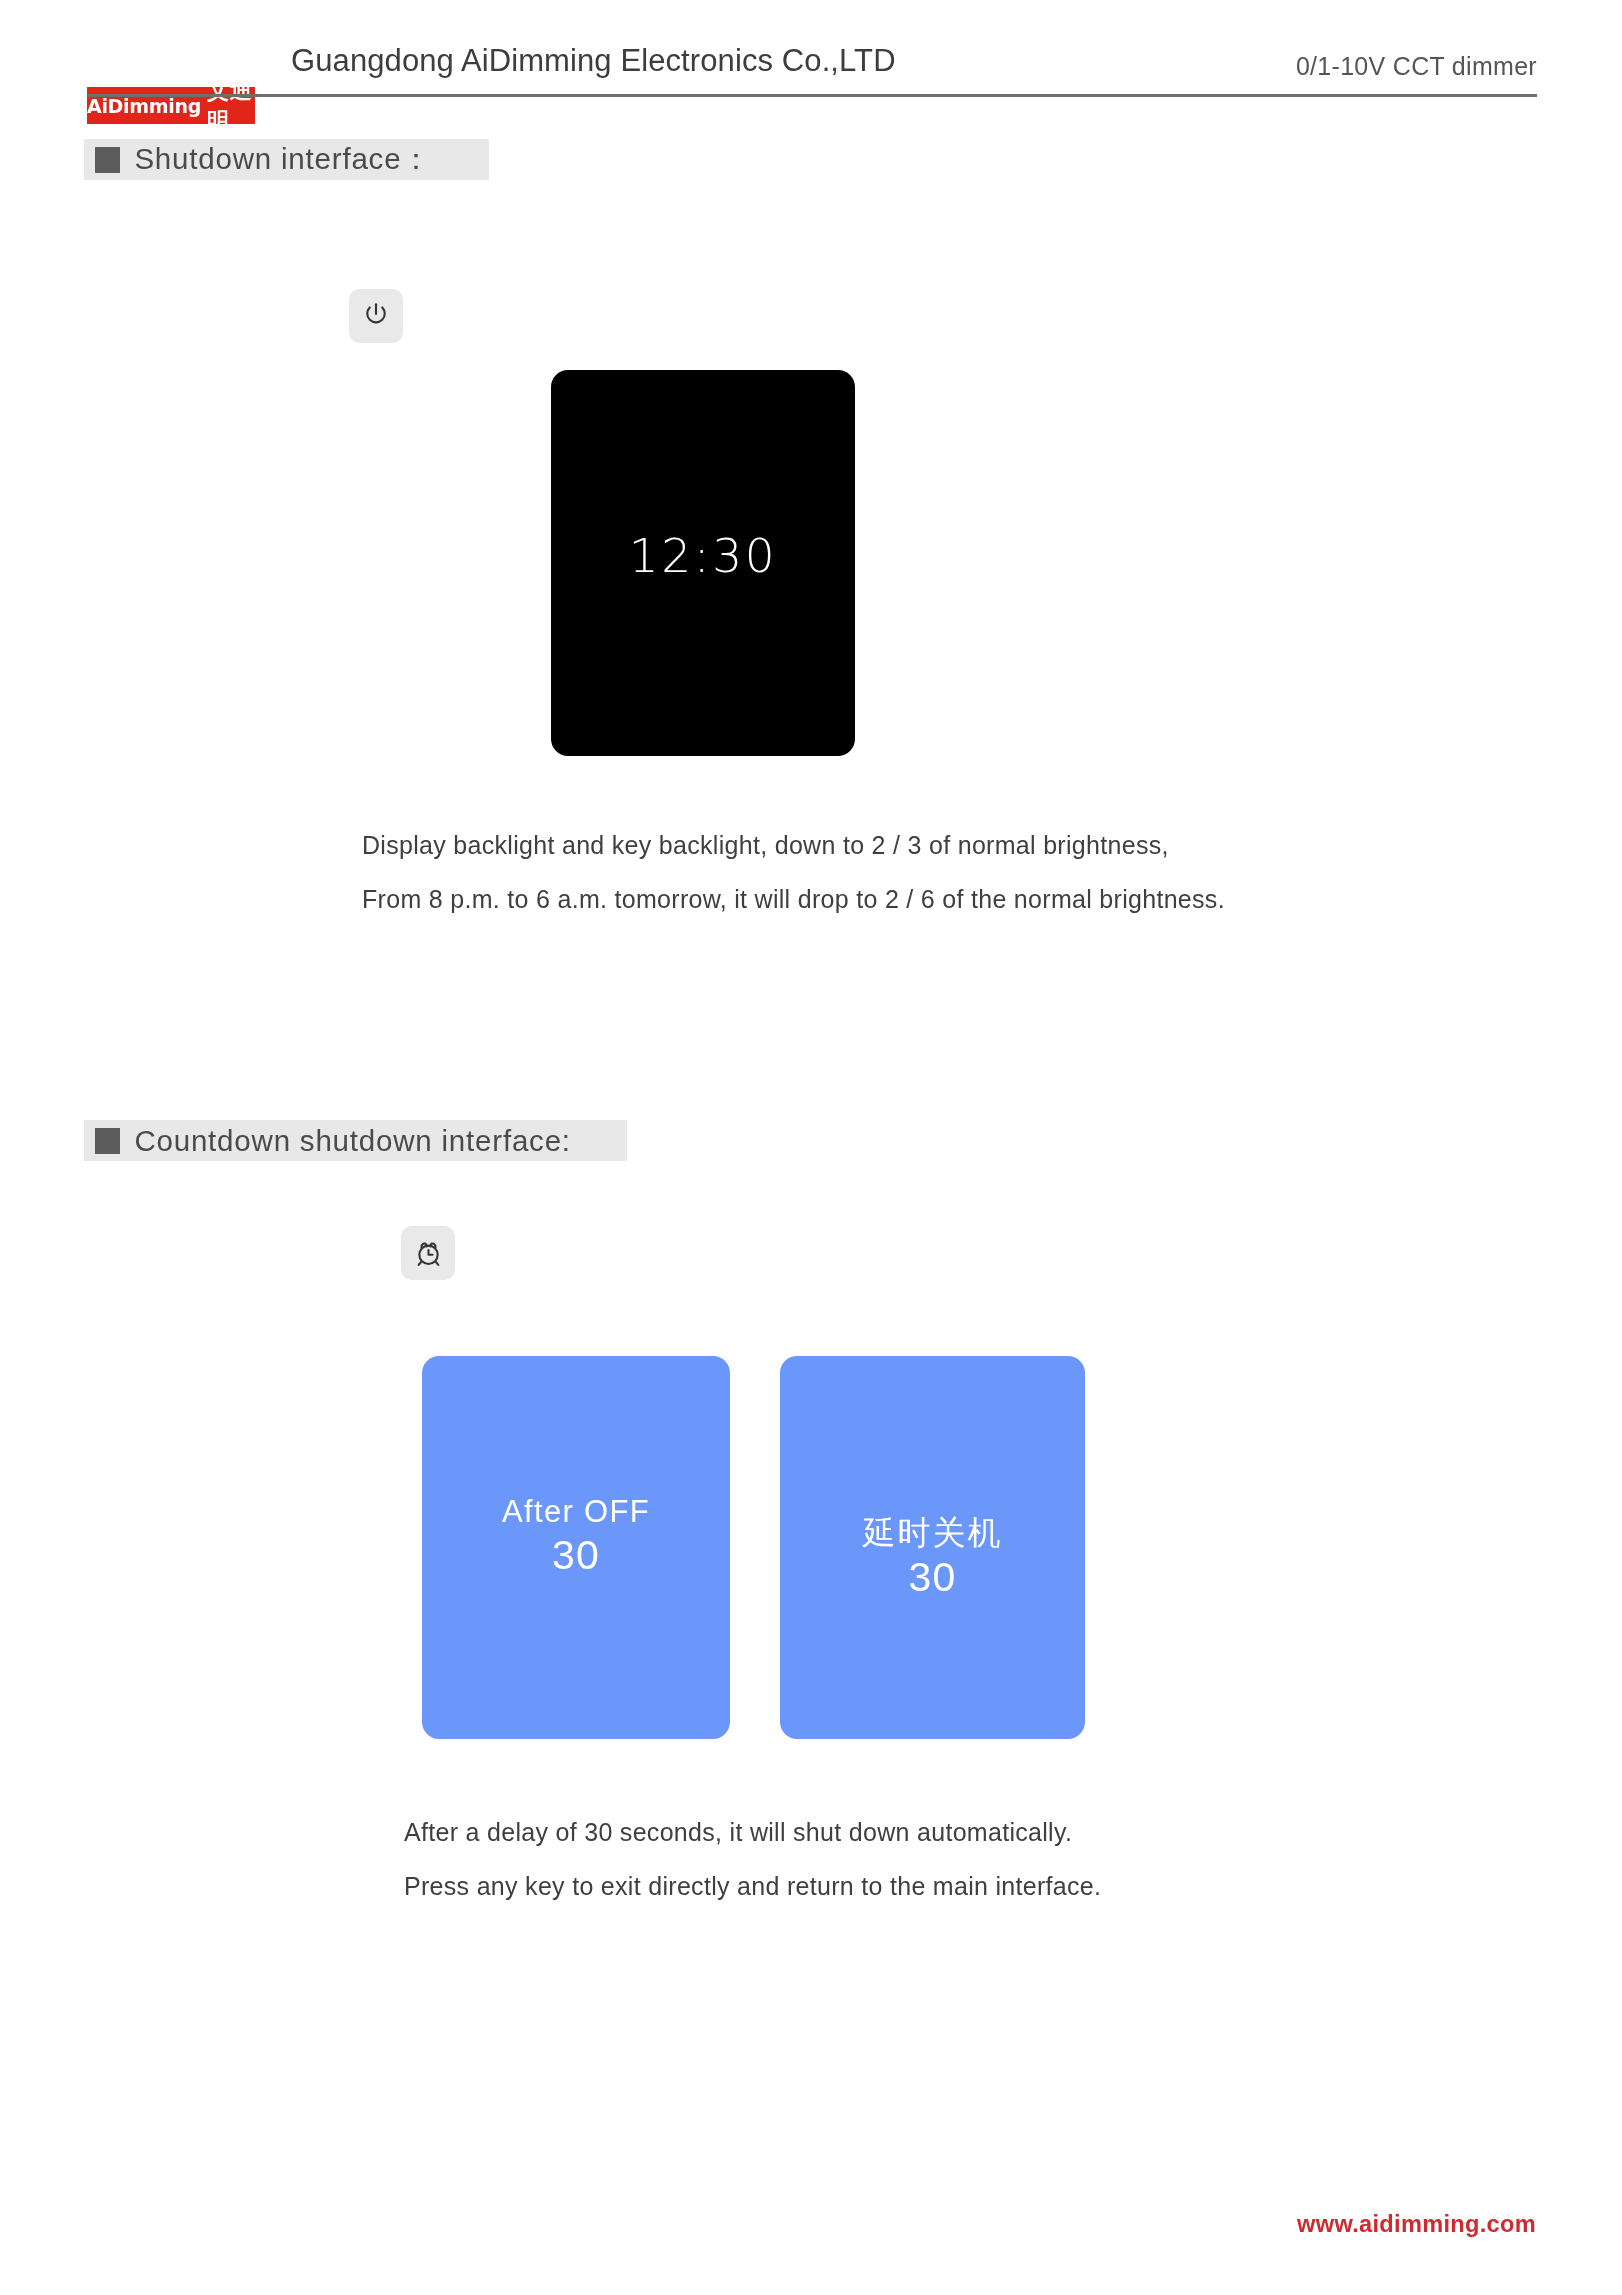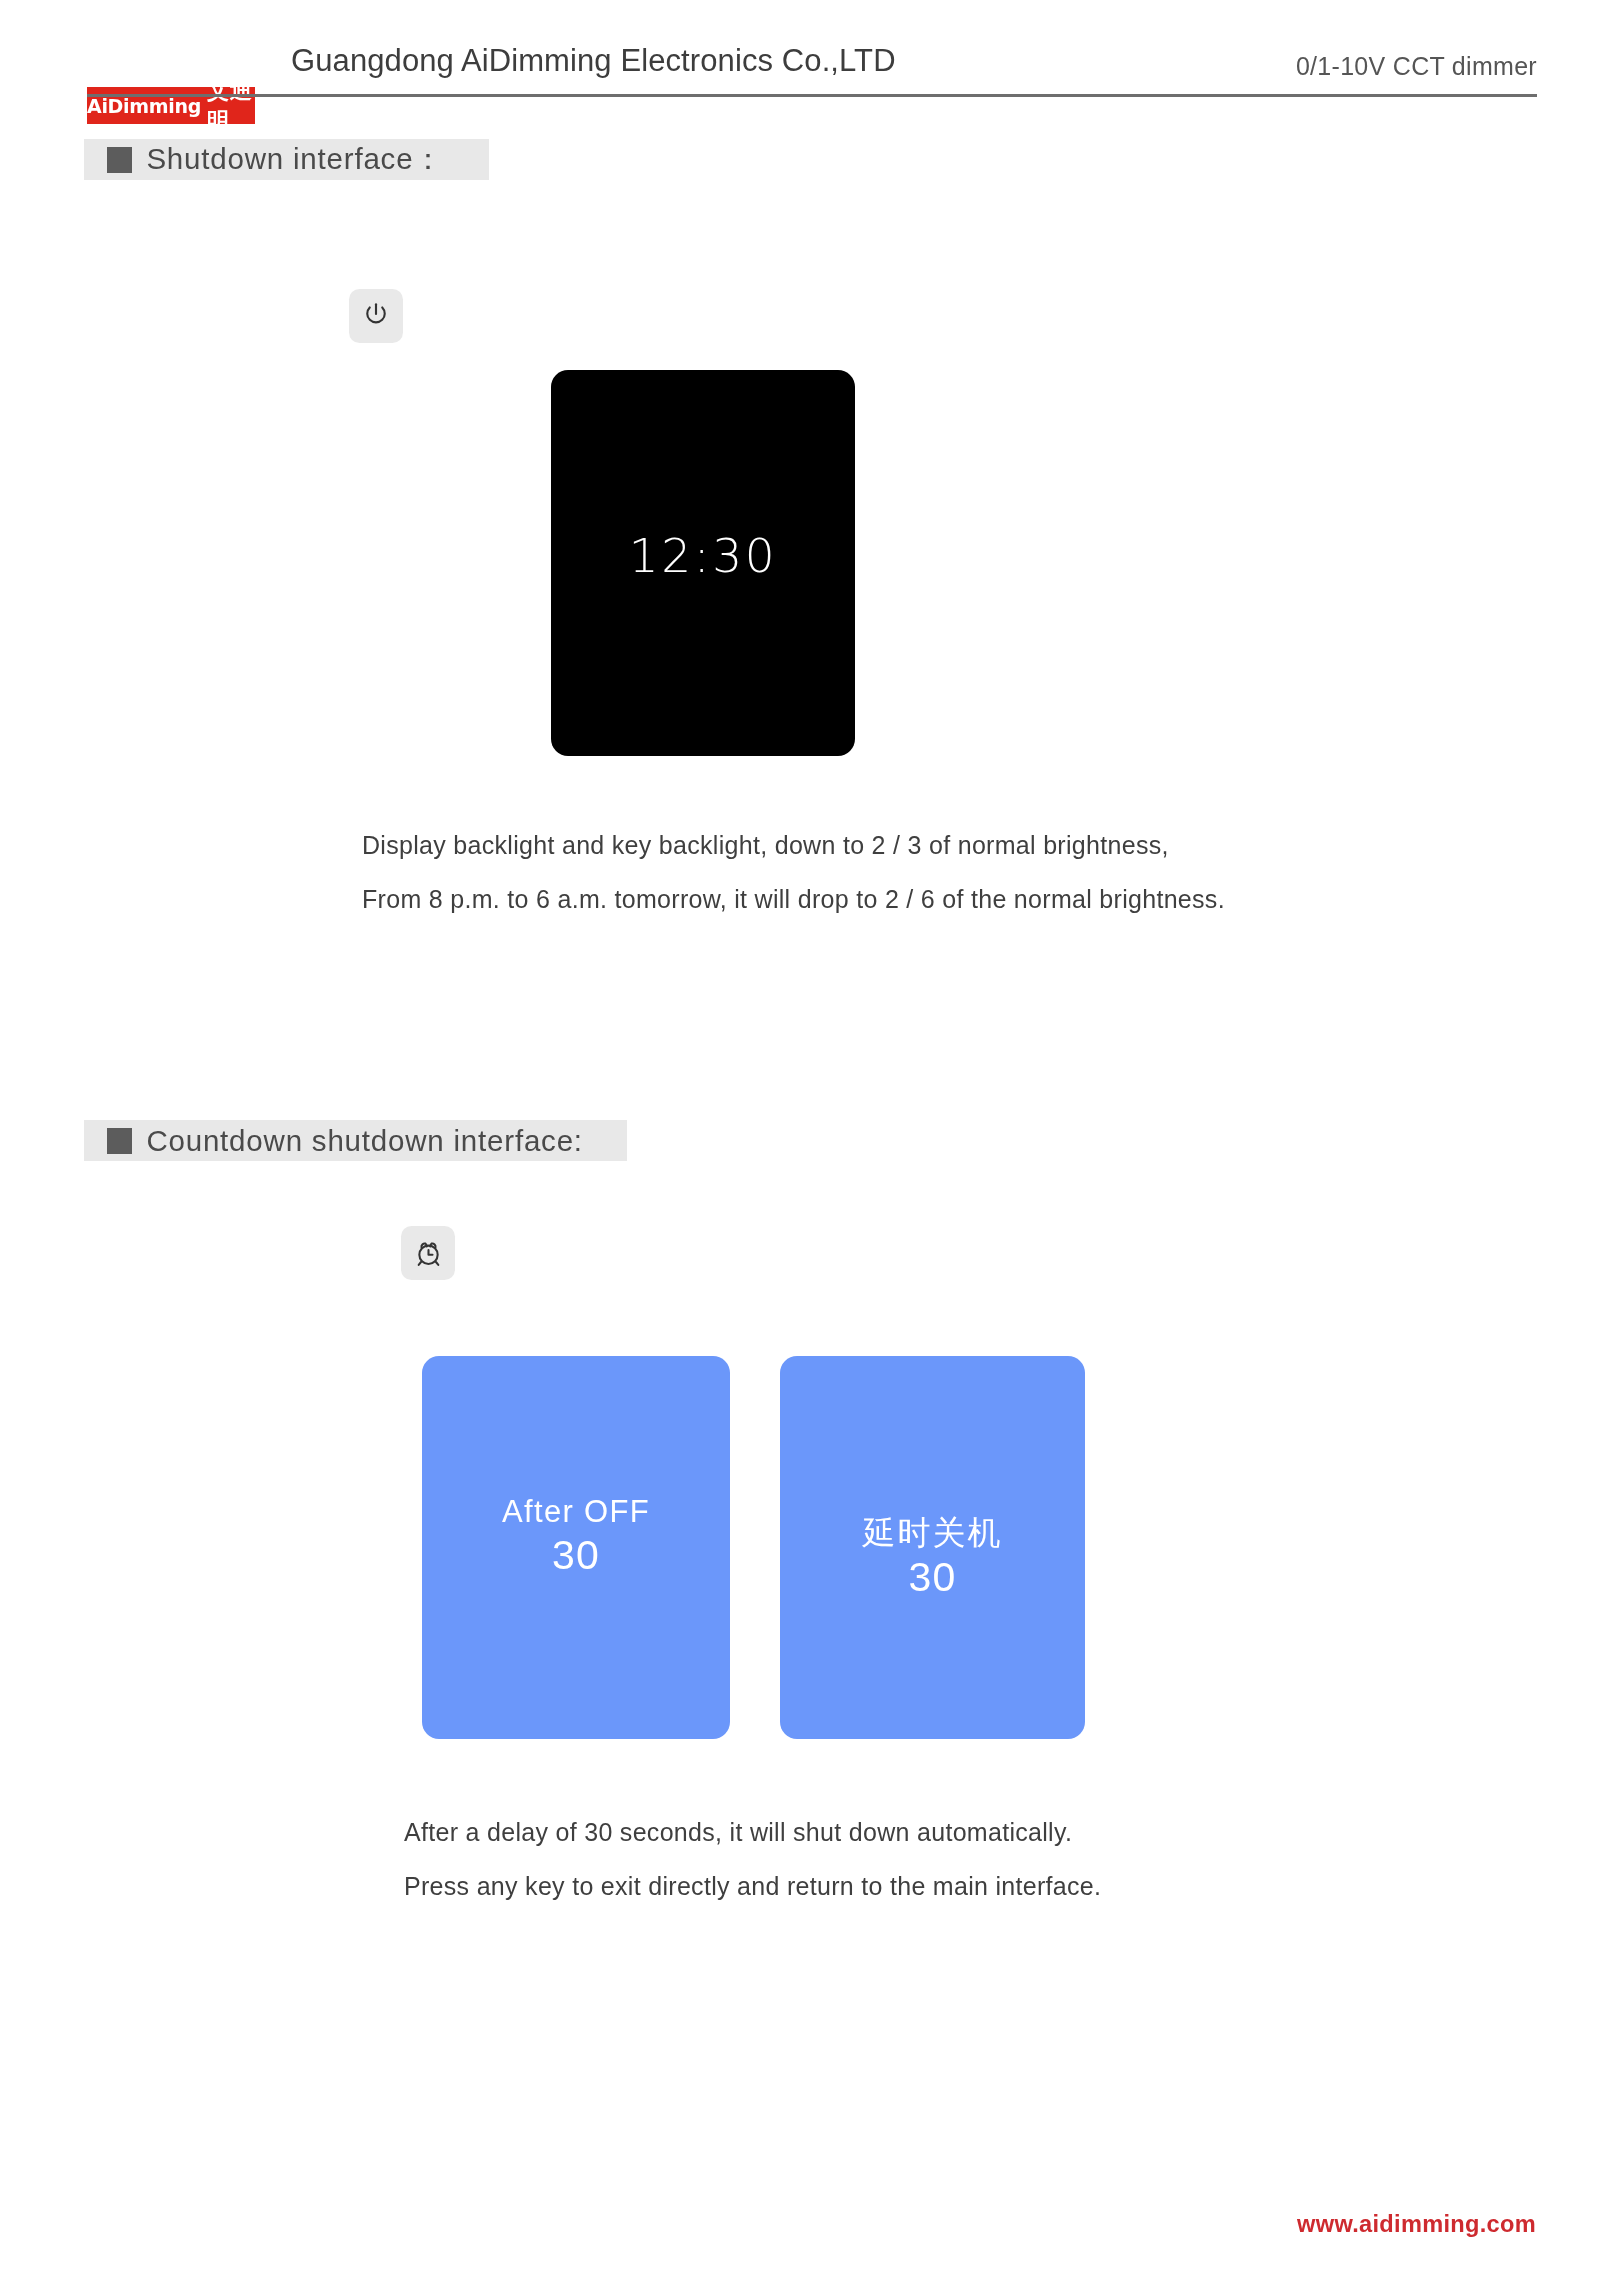--- a/index.html
+++ b/index.html
@@ -80,21 +80,21 @@
     background: #6e6e6e;
   }
 
   
   .section-heading {
     position: absolute;
     height: 41px;
     background: #E8E8E8;
     display: flex;
     align-items: center;
-    padding-left: 23px;
+    padding-left: 11px;
     box-sizing: border-box;
   }
   .heading-square {
     width: 25px;
     height: 26px;
     background: #5C5C5C;
     flex: 0 0 auto;
   }
   .heading-text {
     margin-left: 14.4px;

